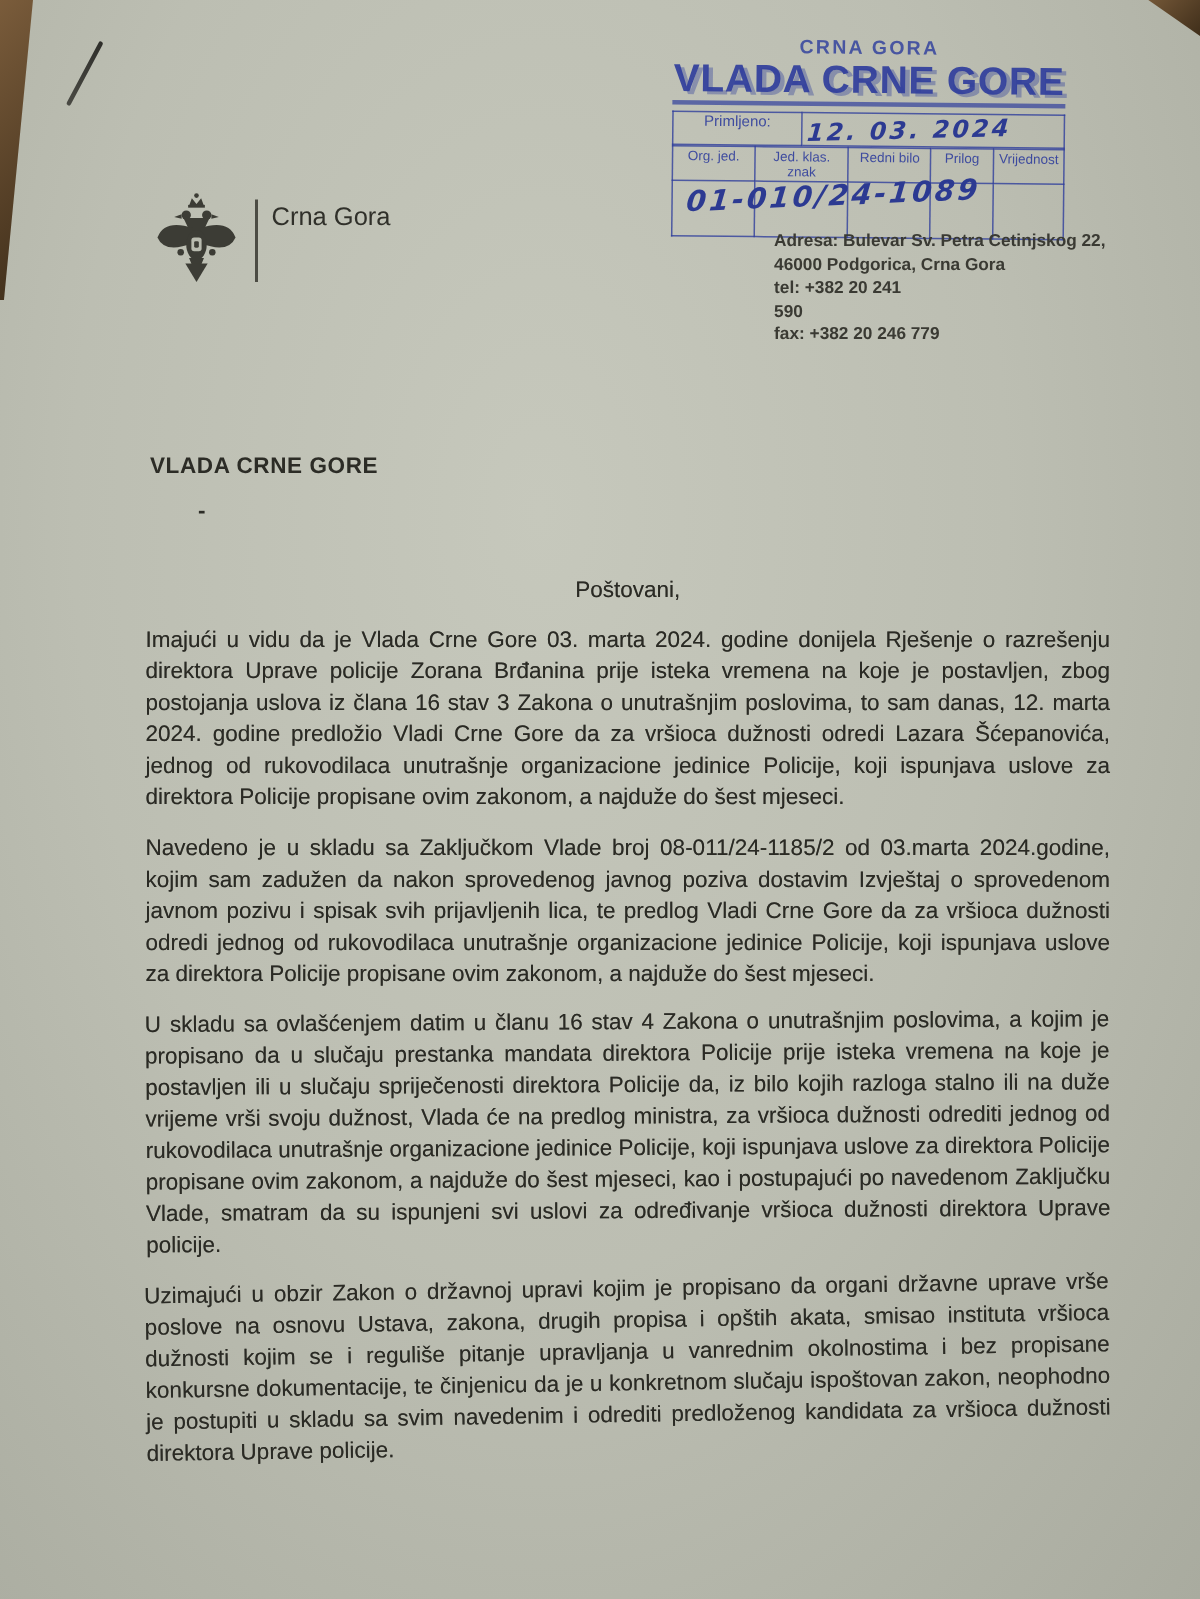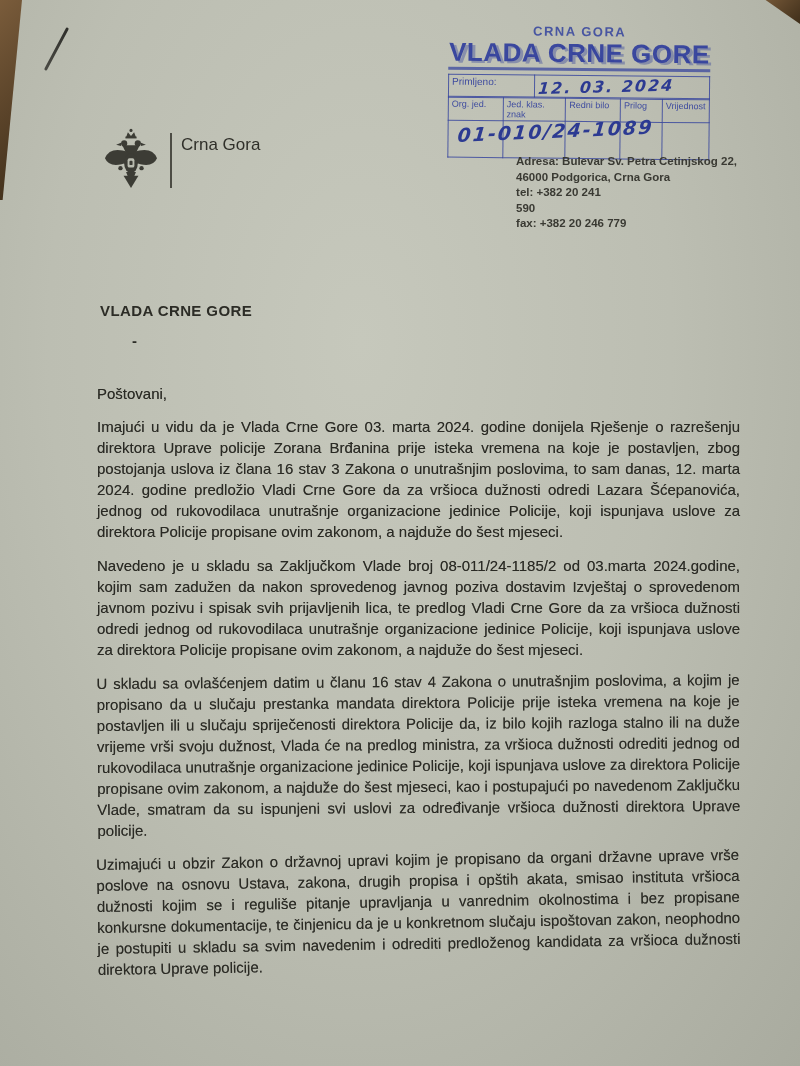--- a/index.html
+++ b/index.html
@@ -38,23 +38,23 @@
     text-shadow:3px 2px 0 rgba(48,62,156,0.38);
     border-bottom:3px solid rgba(48,62,156,0.7);
     padding-bottom:1px;
   }
   .stamp-table{
     width:100%;border-collapse:collapse;margin-top:4px;position:relative;
   }
   .stamp-table td{
     border:1.6px solid rgba(48,62,156,0.8);
     font-size:9px;color:rgba(48,62,156,0.9);
-    padding:1px 3px;text-align:left;vertical-align:top;
+    padding:1px 3px;text-align:center;vertical-align:top;
   }
-  .stamp-table td.lbl{text-align:left;font-size:10px;}
+  .stamp-table td.lbl{text-align:center;font-size:10px;}
   .hand{
     font-style:italic;font-weight:bold;color:#2c3a92;
     font-family:"DejaVu Sans", sans-serif;
   }
   .received-date{
     font-size:16px;transform:rotate(-2deg) skewX(-6deg);display:inline-block;
     letter-spacing:2px;
   }
   .ref-number{
     position:absolute;left:10px;top:66px;font-size:19px;letter-spacing:2px;
@@ -75,21 +75,21 @@
   .recipient .org{font-weight:bold;font-size:15px;letter-spacing:0.4px;}
   .recipient .line2{margin-top:13px;display:flex;font-weight:bold;font-size:15px;letter-spacing:0.3px;}
   .recipient .dash{width:22px;margin-left:32px;}
   
   .letter-body{
     position:absolute;left:97px;top:383px;width:643px;
     font-size:15px;line-height:21px;color:#2a2a24;
     text-shadow:0 0 0.4px rgba(42,42,36,0.55);
   }
   .letter-body p{margin:0 0 13px 0;text-align:justify;}
-  .letter-body p.salut{text-align:left;margin-bottom:12px;}
+  .letter-body p.salut{text-align:center;margin-bottom:12px;}
   .letter-body p.tilt1{transform:rotate(-0.35deg);transform-origin:left center;}
   .letter-body p.tilt2{transform:rotate(-0.9deg);transform-origin:left center;}
 </style>
 </head>
 <body>
 
 <div class="paper">
 
   <div class="desk-corner desk-tl"></div>
   <div class="desk-corner desk-tr"></div>

